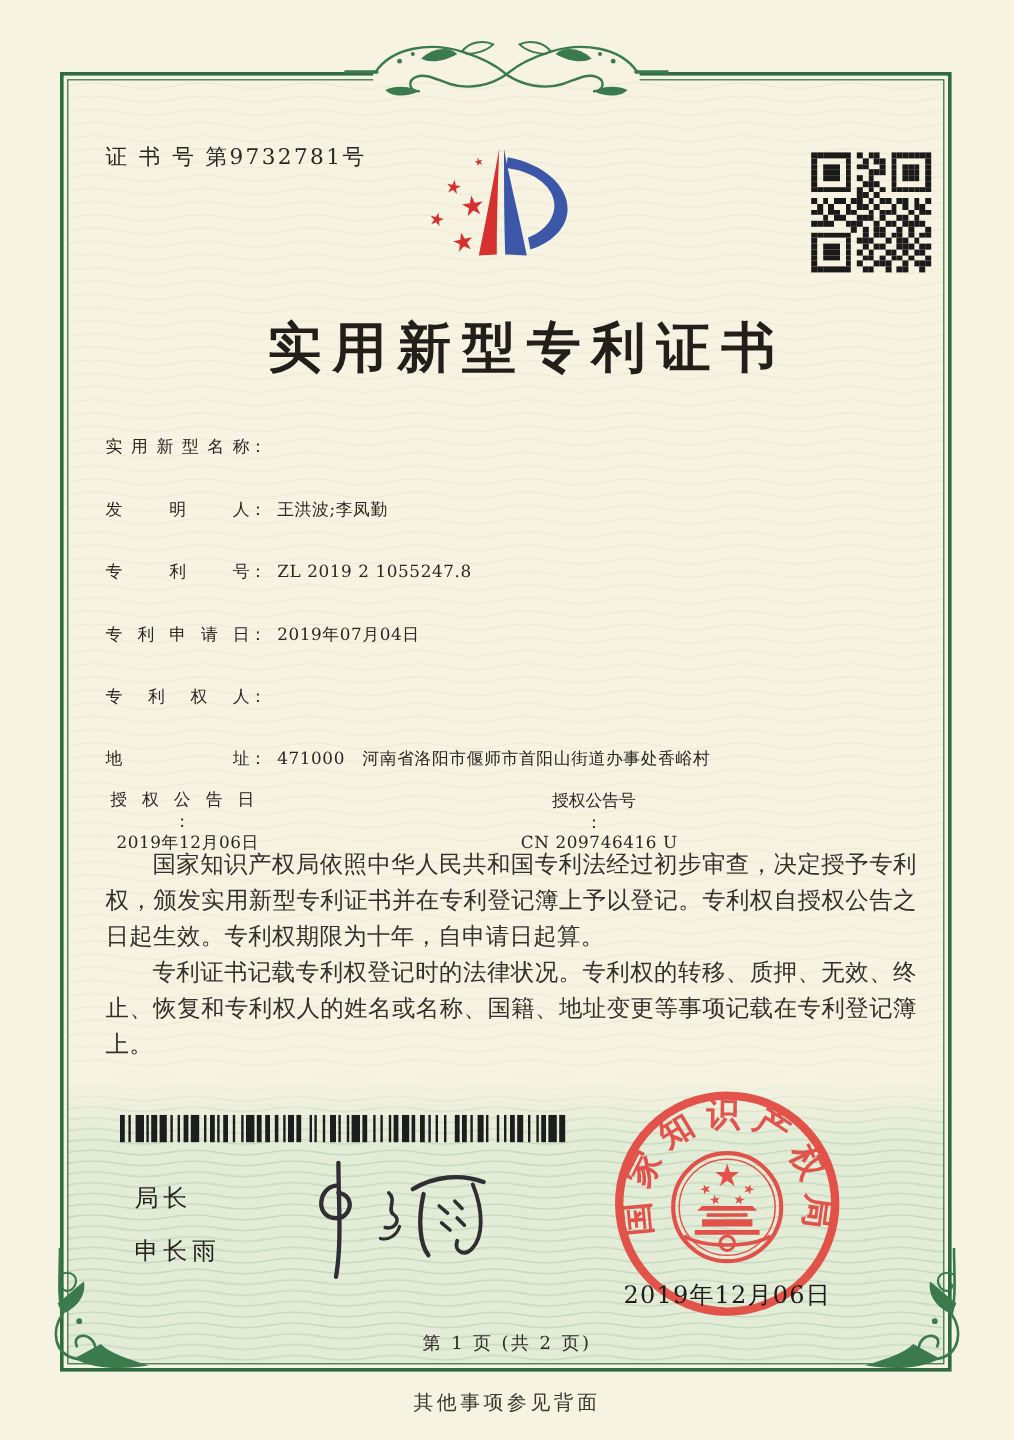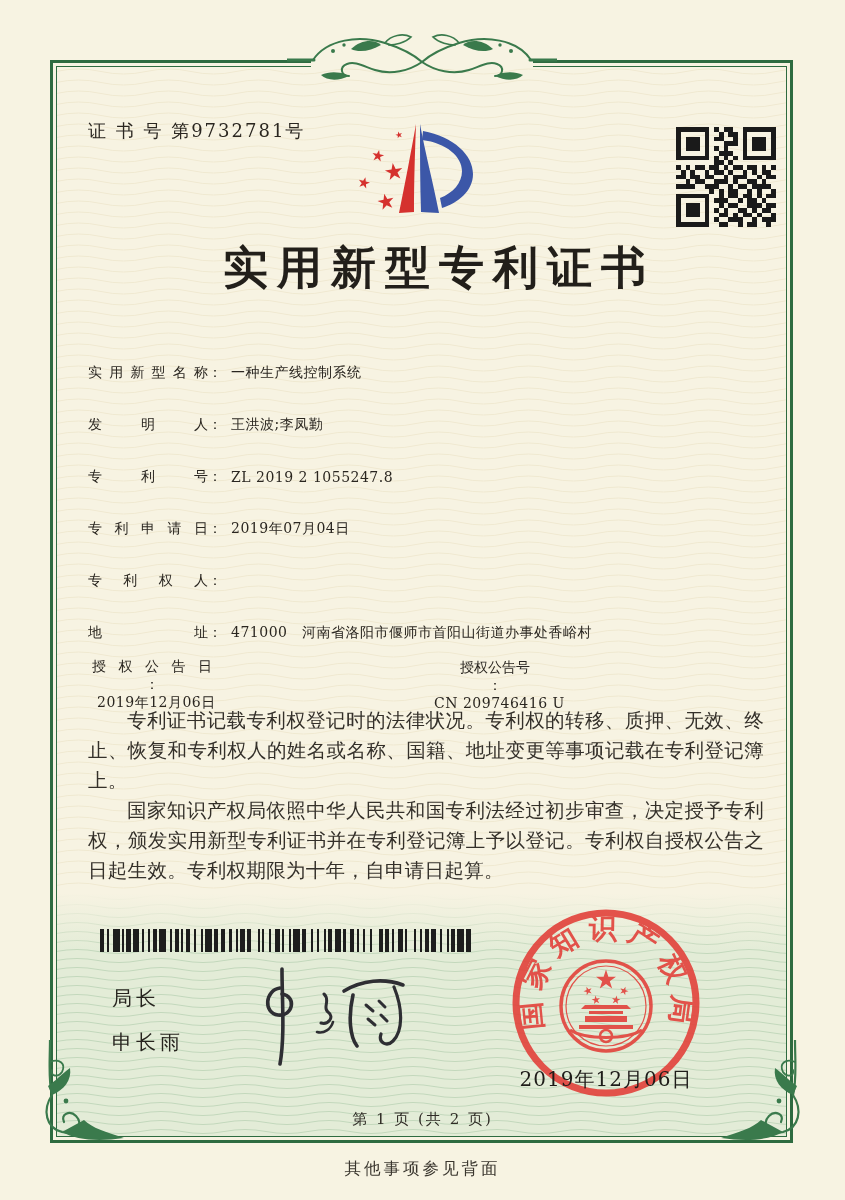--- a/index.html
+++ b/index.html
@@ -19,21 +19,21 @@
   .bgsvg{position:absolute;pointer-events:none;}
 
   .cert-no{position:absolute;left:88px;top:119px;font-size:18px;letter-spacing:2px;white-space:nowrap;}
 
   .logo{position:absolute;left:350px;top:110px;width:132px;height:118px;}
   .qr{position:absolute;left:676px;top:127px;width:101px;height:101px;font-size:0;line-height:0;}
   .qr-row{height:4.76px;white-space:nowrap;}
   .qr-cell{display:inline-block;width:4.76px;height:4.76px;}
   .qr-cell.on{background:#1a1a1a;}
 
-  .cert-title{position:absolute;left:0;right:0;top:238px;text-align:center;
+  .cert-title{position:absolute;left:0;right:0;top:260px;text-align:center;
     font-size:45px;font-weight:bold;letter-spacing:9px;padding-left:9px;color:#221f1a;margin-left:24px;}
 
   .fields{position:absolute;left:88px;top:347px;width:690px;}
   .frow{position:relative;display:flex;align-items:center;height:52px;font-size:14px;white-space:nowrap;}
   .fpair{display:flex;align-items:center;flex-direction:column;}
   .flabel{display:inline-block;width:120px;text-align:justify;text-align-last:justify;}
   .fcolon{display:inline-block;}
   .fvalue{margin-left:9px;letter-spacing:0.5px;}
   .pair2{position:absolute;left:337px;top:0;height:52px;}
 
@@ -167,21 +167,20 @@
       <div class="qr-row"><span class="qr-cell on"></span><span class="qr-cell"></span><span class="qr-cell"></span><span class="qr-cell"></span><span class="qr-cell"></span><span class="qr-cell"></span><span class="qr-cell on"></span><span class="qr-cell"></span><span class="qr-cell on"></span><span class="qr-cell"></span><span class="qr-cell"></span><span class="qr-cell on"></span><span class="qr-cell on"></span><span class="qr-cell on"></span><span class="qr-cell"></span><span class="qr-cell"></span><span class="qr-cell on"></span><span class="qr-cell"></span><span class="qr-cell on"></span><span class="qr-cell on"></span><span class="qr-cell on"></span></div>
       <div class="qr-row"><span class="qr-cell on"></span><span class="qr-cell on"></span><span class="qr-cell on"></span><span class="qr-cell on"></span><span class="qr-cell on"></span><span class="qr-cell on"></span><span class="qr-cell on"></span><span class="qr-cell"></span><span class="qr-cell"></span><span class="qr-cell on"></span><span class="qr-cell on"></span><span class="qr-cell"></span><span class="qr-cell"></span><span class="qr-cell on"></span><span class="qr-cell"></span><span class="qr-cell on"></span><span class="qr-cell on"></span><span class="qr-cell"></span><span class="qr-cell"></span><span class="qr-cell on"></span><span class="qr-cell"></span></div>
     </div>
 
   <div class="cert-title">实用新型专利证书</div>
 
   <div class="fields">
     <div class="frow">
       <span class="flabel">实用新型名称</span>
         <span class="fcolon">：</span>
-      <span class="fvalue">一种生产线控制系统</span>
     </div>
     <div class="frow">
       <span class="flabel">发明人</span>
         <span class="fcolon">：</span>
       <span class="fvalue">王洪波;李凤勤</span>
     </div>
     <div class="frow">
       <span class="flabel">专利号</span>
         <span class="fcolon">：</span>
       <span class="fvalue">ZL 2019 2 1055247.8</span>
@@ -208,22 +207,22 @@
       </span>
       <span class="fpair pair2">
         <span>授权公告号</span>
           <span class="fcolon">：</span>
         <span class="fvalue">CN 209746416 U</span>
       </span>
     </div>
   </div>
 
   <div class="body-text">
+    <p>国家知识产权局依照中华人民共和国专利法经过初步审查，决定授予专利权，颁发实用新型专利证书并在专利登记簿上予以登记。专利权自授权公告之日起生效。专利权期限为十年，自申请日起算。</p>
     <p>专利证书记载专利权登记时的法律状况。专利权的转移、质押、无效、终止、恢复和专利权人的姓名或名称、国籍、地址变更等事项记载在专利登记簿上。</p>
-    <p>国家知识产权局依照中华人民共和国专利法经过初步审查，决定授予专利权，颁发实用新型专利证书并在专利登记簿上予以登记。专利权自授权公告之日起生效。专利权期限为十年，自申请日起算。</p>
   </div>
 
   <div class="barcode"><span class="bar" style="width: 4.4px;"></span><span class="bar sp" style="width: 2.2px;"></span><span class="bar" style="width: 2.2px;"></span><span class="bar sp" style="width: 4.4px;"></span><span class="bar" style="width: 6.6px;"></span><span class="bar sp" style="width: 2.2px;"></span><span class="bar" style="width: 2.2px;"></span><span class="bar sp" style="width: 2.2px;"></span><span class="bar" style="width: 4.4px;"></span><span class="bar sp" style="width: 2.2px;"></span><span class="bar" style="width: 6.6px;"></span><span class="bar sp" style="width: 2.2px;"></span><span class="bar" style="width: 2.2px;"></span><span class="bar sp" style="width: 4.4px;"></span><span class="bar" style="width: 2.2px;"></span><span class="bar sp" style="width: 2.2px;"></span><span class="bar" style="width: 4.4px;"></span><span class="bar sp" style="width: 2.2px;"></span><span class="bar" style="width: 6.6px;"></span><span class="bar sp" style="width: 4.4px;"></span><span class="bar" style="width: 2.2px;"></span><span class="bar sp" style="width: 2.2px;"></span><span class="bar" style="width: 4.4px;"></span><span class="bar sp" style="width: 2.2px;"></span><span class="bar" style="width: 2.2px;"></span><span class="bar sp" style="width: 2.2px;"></span><span class="bar" style="width: 4.4px;"></span><span class="bar sp" style="width: 4.4px;"></span><span class="bar" style="width: 2.2px;"></span><span class="bar sp" style="width: 4.4px;"></span><span class="bar" style="width: 2.2px;"></span><span class="bar sp" style="width: 2.2px;"></span><span class="bar" style="width: 6.6px;"></span><span class="bar sp" style="width: 2.2px;"></span><span class="bar" style="width: 4.4px;"></span><span class="bar sp" style="width: 2.2px;"></span><span class="bar" style="width: 4.4px;"></span><span class="bar sp" style="width: 4.4px;"></span><span class="bar" style="width: 2.2px;"></span><span class="bar sp" style="width: 4.4px;"></span><span class="bar" style="width: 2.2px;"></span><span class="bar sp" style="width: 2.2px;"></span><span class="bar" style="width: 4.4px;"></span><span class="bar sp" style="width: 2.2px;"></span><span class="bar" style="width: 4.4px;"></span><span class="bar sp" style="width: 6.6px;"></span><span class="bar" style="width: 2.2px;"></span><span class="bar sp" style="width: 2.2px;"></span><span class="bar" style="width: 2.2px;"></span><span class="bar sp" style="width: 4.4px;"></span><span class="bar" style="width: 2.2px;"></span><span class="bar sp" style="width: 4.4px;"></span><span class="bar" style="width: 4.4px;"></span><span class="bar sp" style="width: 2.2px;"></span><span class="bar" style="width: 2.2px;"></span><span class="bar sp" style="width: 4.4px;"></span><span class="bar" style="width: 2.2px;"></span><span class="bar sp" style="width: 2.2px;"></span><span class="bar" style="width: 6.6px;"></span><span class="bar sp" style="width: 2.2px;"></span><span class="bar" style="width: 4.4px;"></span><span class="bar sp" style="width: 4.4px;"></span><span class="bar" style="width: 2.2px;"></span><span class="bar sp" style="width: 4.4px;"></span><span class="bar" style="width: 2.2px;"></span><span class="bar sp" style="width: 4.4px;"></span><span class="bar" style="width: 2.2px;"></span><span class="bar sp" style="width: 2.2px;"></span><span class="bar" style="width: 4.4px;"></span><span class="bar sp" style="width: 2.2px;"></span><span class="bar" style="width: 6.6px;"></span><span class="bar sp" style="width: 2.2px;"></span><span class="bar" style="width: 2.2px;"></span><span class="bar sp" style="width: 4.4px;"></span><span class="bar" style="width: 4.4px;"></span><span class="bar sp" style="width: 2.2px;"></span><span class="bar" style="width: 2.2px;"></span><span class="bar sp" style="width: 4.4px;"></span><span class="bar" style="width: 2.2px;"></span><span class="bar sp" style="width: 4.4px;"></span><span class="bar" style="width: 2.2px;"></span><span class="bar sp" style="width: 6.6px;"></span><span class="bar" style="width: 4.4px;"></span><span class="bar sp" style="width: 2.2px;"></span><span class="bar" style="width: 4.4px;"></span><span class="bar sp" style="width: 2.2px;"></span><span class="bar" style="width: 2.2px;"></span><span class="bar sp" style="width: 4.4px;"></span><span class="bar" style="width: 4.4px;"></span><span class="bar sp" style="width: 2.2px;"></span><span class="bar" style="width: 2.2px;"></span><span class="bar sp" style="width: 6.6px;"></span><span class="bar" style="width: 2.2px;"></span><span class="bar sp" style="width: 4.4px;"></span><span class="bar" style="width: 2.2px;"></span><span class="bar sp" style="width: 2.2px;"></span><span class="bar" style="width: 4.4px;"></span><span class="bar sp" style="width: 2.2px;"></span><span class="bar" style="width: 4.4px;"></span><span class="bar sp" style="width: 4.4px;"></span><span class="bar" style="width: 2.2px;"></span><span class="bar sp" style="width: 4.4px;"></span><span class="bar" style="width: 2.2px;"></span><span class="bar sp" style="width: 2.2px;"></span><span class="bar" style="width: 4.4px;"></span><span class="bar sp" style="width: 2.2px;"></span><span class="bar" style="width: 6.6px;"></span><span class="bar sp" style="width: 2.2px;"></span><span class="bar" style="width: 4.4px;"></span></div>
 
   <div class="bureau">
     <div>局长</div>
     <div>申长雨</div>
   </div>
 
   <svg class="sig" viewBox="0 0 180 112">

